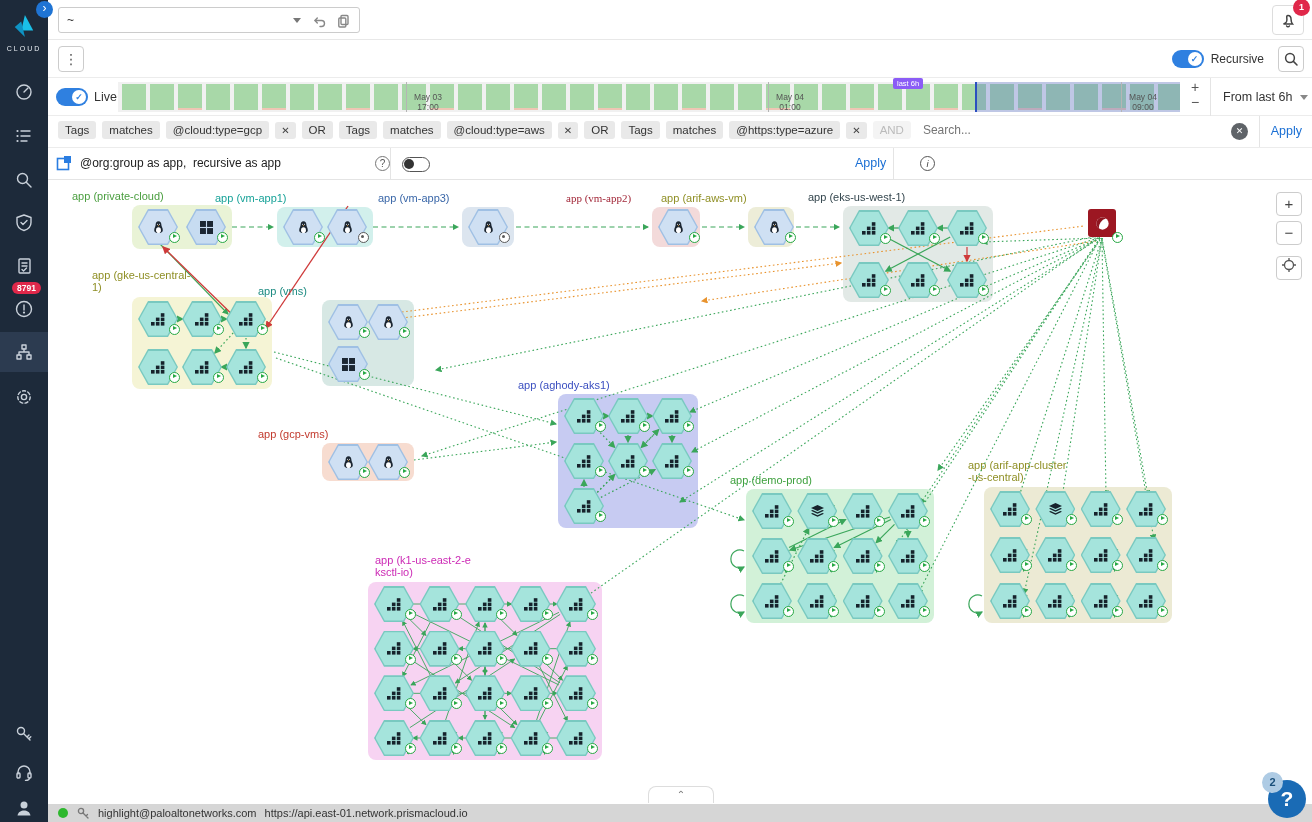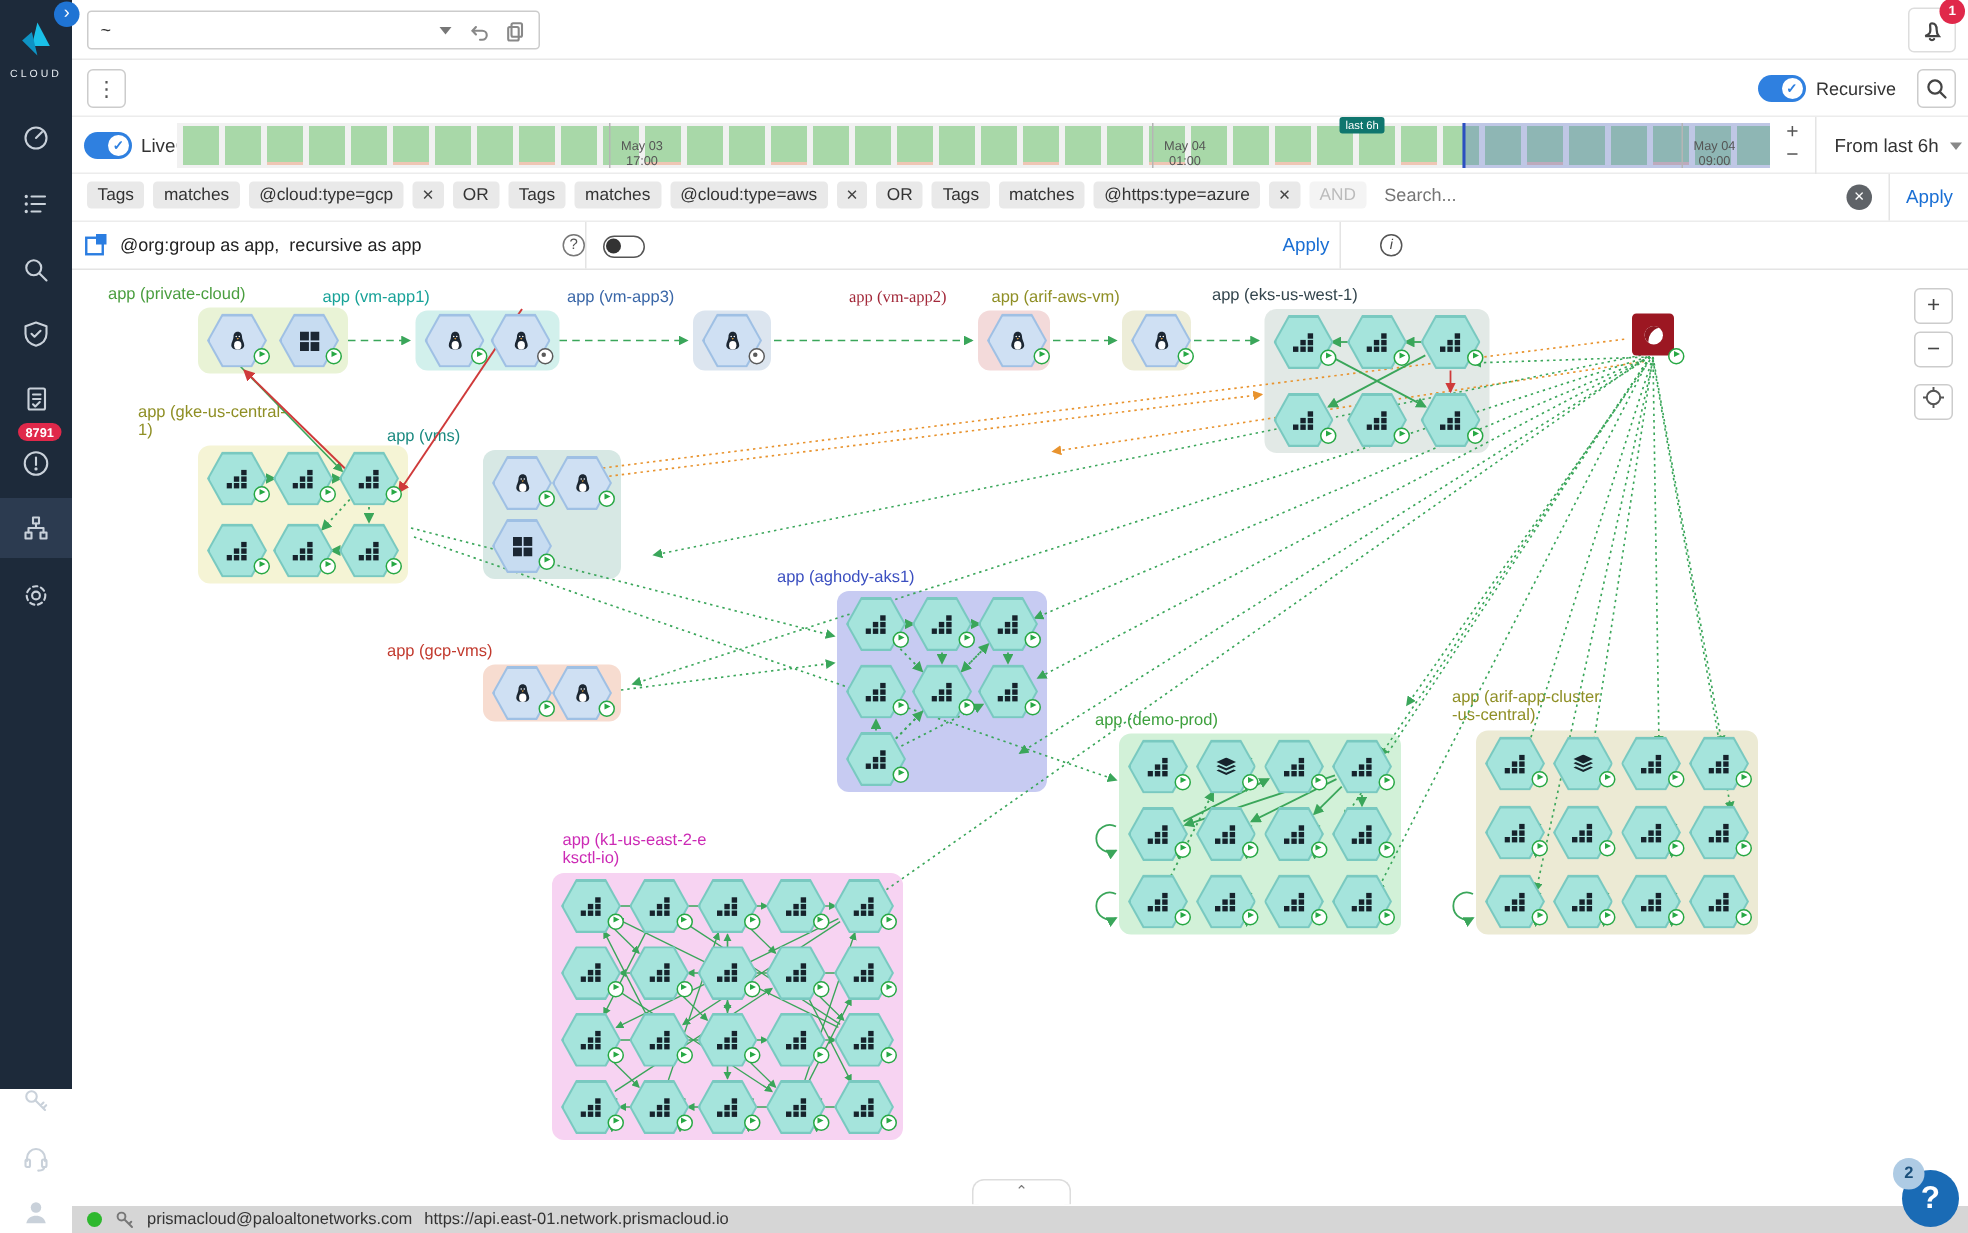--- a/index.html
+++ b/index.html
@@ -1,20 +1,20 @@
 <!DOCTYPE html>
 <html><head>
 <meta charset="utf-8">
 <style>
   * { margin:0; padding:0; box-sizing:border-box; }
   html,body { width:1312px; height:822px; font-family:"Liberation Sans", sans-serif; background:#fff; overflow:hidden; }
   #app { position:relative; width:1312px; height:822px; }
 
   
-  #sidebar { position:absolute; left:0; top:0; width:48px; height:726px; background:#1d2a3a; z-index:20; }
+  #sidebar { position:absolute; left:0; top:0; width:48px; height:822px; background:#1d2a3a; z-index:20; }
   .sb-logo { position:absolute; top:14px; left:0; width:48px; text-align:center; }
   .sb-logo-text { display:block; color:#e8edf2; font-size:7px; letter-spacing:2px; margin-top:3px; }
   .sb-item { position:absolute; left:0; width:48px; height:40px; display:flex; align-items:center; justify-content:center; cursor:pointer; }
   .sb-item.active { background:#2c3b50; }
   .sb-item svg { stroke:#c9d1da; fill:none; stroke-width:1.4; stroke-linecap:round; stroke-linejoin:round; }
   .sb-badge { position:absolute; left:12px; top:-7px; background:#e0284a; color:#fff; font-size:8.5px; padding:1px 5px; border-radius:8px; font-weight:bold; }
   #expand-btn { position:absolute; left:36px; top:1px; width:17px; height:17px; border-radius:50%; background:#1f74d4; color:#fff; font-size:12px; line-height:15px; text-align:center; z-index:30; cursor:pointer; }
 
   
   .row { position:absolute; left:48px; width:1264px; background:#fff; }
@@ -43,21 +43,21 @@
   .toggle.off .knob { left:1px; right:auto; top:1px; width:10px; height:10px; background:#333; color:#333; }
 
   
   #live-wrap { position:absolute; left:8px; top:10px; display:flex; align-items:center; gap:6px; font-size:12.5px; color:#333; }
   #refresh-btn { position:absolute; left:68px; top:11px; cursor:pointer; }
   #refresh-btn svg { stroke:#888; fill:none; stroke-width:1.5; stroke-linecap:round; }
   #tl-strip { position:absolute; left:70px; top:4px; width:1062px; height:30px; background:#f1f1f1; overflow:hidden; }
   .tl-bar { position:absolute; top:2px; width:24px; height:26px; background:#a8d8a8; cursor:pointer; }
   .tl-bar:nth-child(3n) { border-bottom:2px solid #eec6b4; }
   #tl-selection { position:absolute; left:857px; top:0; width:275px; height:30px; background:rgba(88,112,205,0.32); border-left:2px solid #2b4fc0; cursor:ew-resize; }
-  #tl-sel-badge { position:absolute; left:845px; top:0px; background:#0f766e; color:#fff; font-size:7.5px; padding:1px 4px; border-radius:2px; z-index:3; }
+  #tl-sel-badge { position:absolute; left:845px; top:0px; background:#8b5cf6; color:#fff; font-size:7.5px; padding:1px 4px; border-radius:2px; z-index:3; }
   .tl-label { position:absolute; top:10px; font-size:8.5px; color:#555; line-height:1.2; text-align:center; transform:translateX(-50%); z-index:2; }
   .tl-tick { position:absolute; top:0; width:1px; height:30px; background:#b5b5b5; z-index:2; }
   #tl-zoom { position:absolute; left:1138px; top:2px; width:18px; text-align:center; color:#555; font-size:14px; line-height:15px; cursor:pointer; user-select:none; }
   #range-dd { position:absolute; left:1162px; top:0; width:102px; height:38px; display:flex; align-items:center; font-size:12.5px; color:#333; border-left:1px solid #e4e4e4; padding-left:12px; cursor:pointer; }
   #range-dd .caret { position:absolute; right:4px; border-top-color:#888; }
 
   
   #chips { position:absolute; left:10px; top:5px; display:flex; align-items:center; gap:6px; font-size:11.5px; }
   .chip { background:#e9e9e9; color:#333; padding:3px 7px; border-radius:3px; white-space:nowrap; cursor:default; }
   .chip.x { padding:3px 6px; cursor:pointer; font-size:10px; color:#444; }
@@ -1747,21 +1747,21 @@
         </svg></div>
   </div>
   <div id="expand-tab">⌃</div>
 
   <footer id="statusbar">
     <span id="status-dot"></span>
     <svg width="14" height="14">
         <circle cx="5" cy="5" r="2.6"></circle>
         <path d="M7 7l5 5M10 10l1.5-1.5"></path>
       </svg>
-    <span>prismacloud@paloaltonetworks.com</span>
+    <span>highlight@paloaltonetworks.com</span>
     <span>https://api.east-01.network.prismacloud.io</span>
   </footer>
 
   <div id="help-fab">
     <span>?</span>
     <span id="help-badge">2</span>
   </div>
 
 </div>
 

